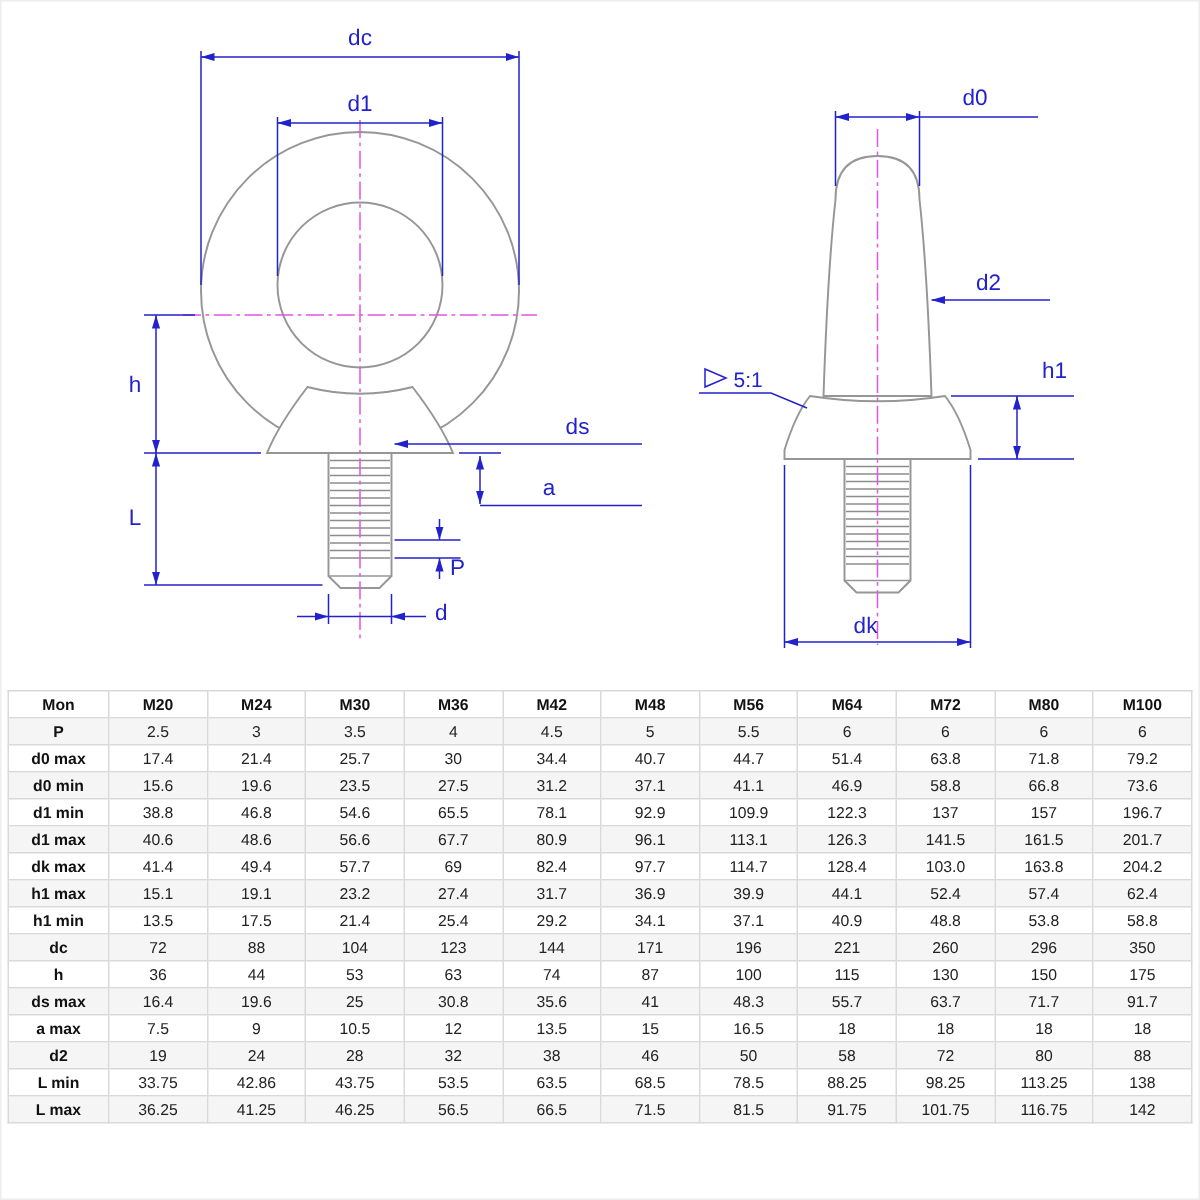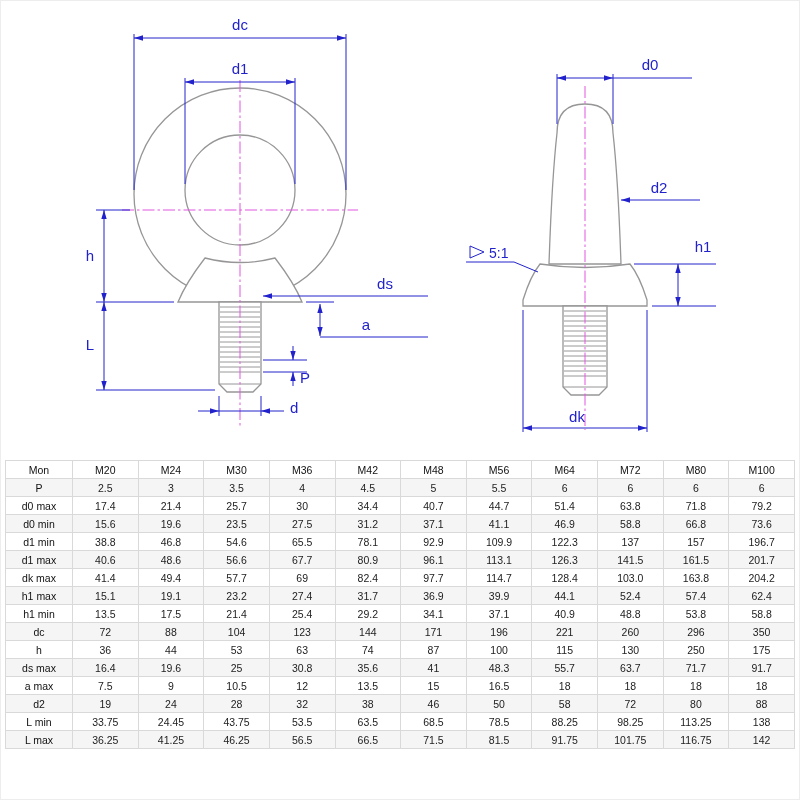--- a/index.html
+++ b/index.html
@@ -8,21 +8,21 @@
   .outline{fill:#fff;stroke:#969696;stroke-width:1.3;}
   .thin{stroke:#969696;stroke-width:1;fill:none;}
   .thread{stroke:#8d8d8d;stroke-width:0.9;fill:none;}
   .center{stroke:#e156e1;stroke-width:1;fill:none;stroke-dasharray:12 3 2.5 3;}
   .dim line,.dim path{stroke:#2222cc;stroke-width:1;fill:none;}
   .dim text{fill:#2222cc;stroke:none;font-size:15px;font-family:"Liberation Sans",sans-serif;}
   .dim text.small{font-size:14px;}
   .table-wrap{padding:4px 5px 0 5px;}
   table{width:100%;border-collapse:collapse;table-layout:fixed;font-size:10.5px;color:#222;}
   th,td{border:1px solid #d9d9d9;text-align:center;height:17px;padding:0 1px;overflow:hidden;white-space:nowrap;}
-  th{font-weight:normal;color:#111;}
+  th{font-weight:bold;color:#111;}
   thead tr{background:#fff;}
   tbody tr:nth-child(odd){background:#f5f5f5;}
   tbody tr:nth-child(even){background:#fff;}
   col.label-col{width:67px;}
 </style>
 </head>
 <body>
 
 <svg class="drawing" viewBox="0 0 800 456">
   <defs>
@@ -283,21 +283,21 @@
           <th>h</th>
           <td>36</td>
           <td>44</td>
           <td>53</td>
           <td>63</td>
           <td>74</td>
           <td>87</td>
           <td>100</td>
           <td>115</td>
           <td>130</td>
-          <td>250</td>
+          <td>150</td>
           <td>175</td>
         </tr>
         <tr>
           <th>ds max</th>
           <td>16.4</td>
           <td>19.6</td>
           <td>25</td>
           <td>30.8</td>
           <td>35.6</td>
           <td>41</td>
@@ -331,21 +331,21 @@
           <td>46</td>
           <td>50</td>
           <td>58</td>
           <td>72</td>
           <td>80</td>
           <td>88</td>
         </tr>
         <tr>
           <th>L min</th>
           <td>33.75</td>
-          <td>24.45</td>
+          <td>42.86</td>
           <td>43.75</td>
           <td>53.5</td>
           <td>63.5</td>
           <td>68.5</td>
           <td>78.5</td>
           <td>88.25</td>
           <td>98.25</td>
           <td>113.25</td>
           <td>138</td>
         </tr>

